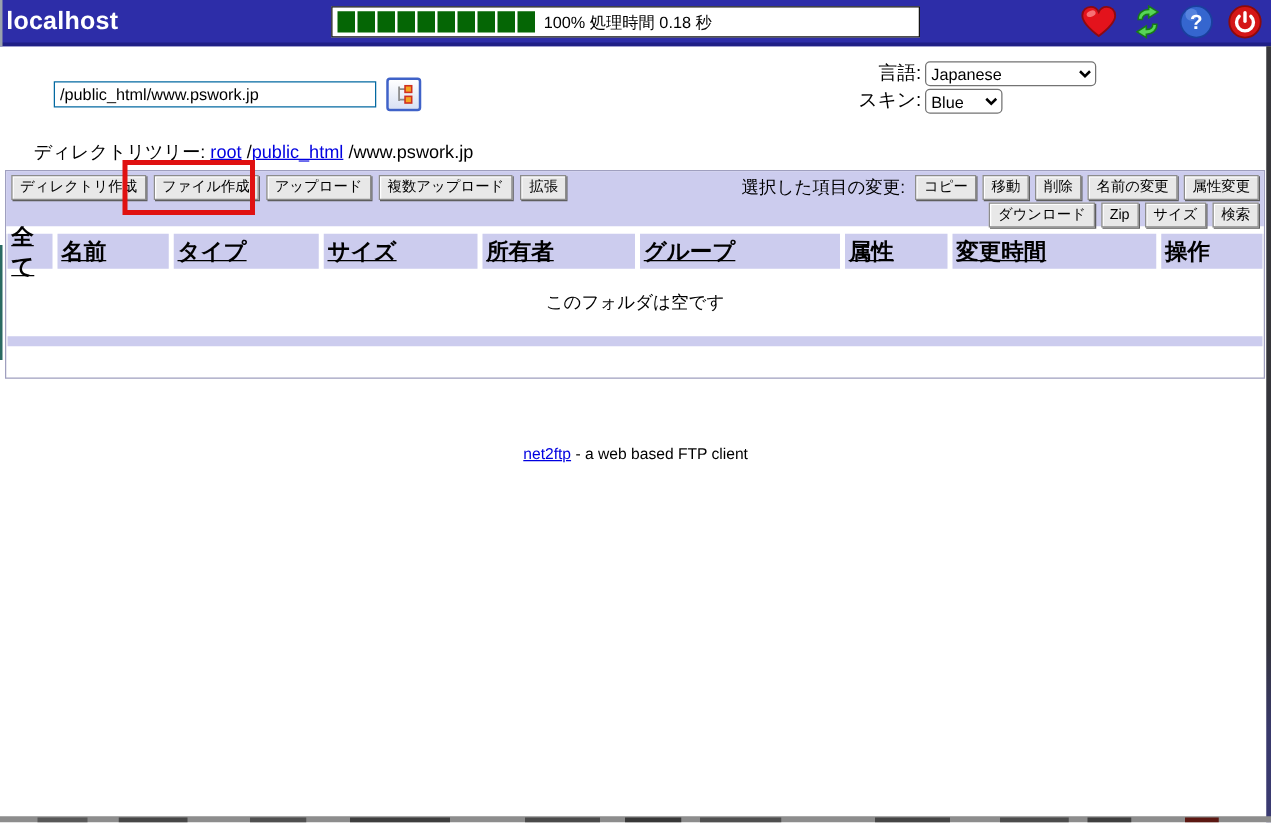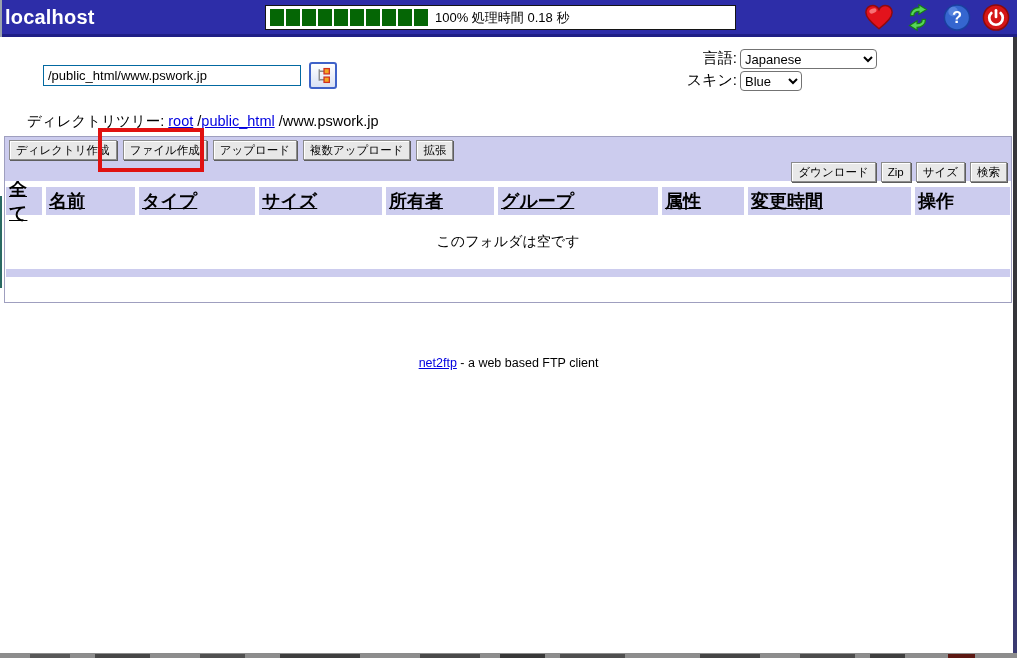--- a/index.html
+++ b/index.html
@@ -44,21 +44,21 @@
   .sel-label{font-size:14px;margin-right:3px;white-space:nowrap;}
   .tb-r2{position:absolute;right:4px;top:25px;display:flex;gap:5px;}
   .gap1{height:4px;background:#fff;}
   .uprow{height:23px;margin:0 1px;background:#ccccee;text-align:center;font-size:15px;
     font-weight:bold;line-height:23px;}
   .gap2{height:2px;background:#fff;}
   .cols{display:flex;gap:4px;padding:0 1px;height:28px;}
   .cell{background:#ccccee;font-size:18px;font-weight:bold;display:flex;align-items:center;
     padding-left:3px;box-sizing:border-box;}
   .cell.link span{text-decoration:underline;cursor:pointer;}
-  .c0{width:36px}.c1{width:89px}.c2{width:116px}.c3{width:123px}.c4{width:108px}
+  .c0{width:36px}.c1{width:89px}.c2{width:116px}.c3{width:123px}.c4{width:122px}
   .c5{width:160px}.c6{width:82px}.c7{width:163px}.c8{flex:1}
   .emptyrow{height:54px;display:flex;align-items:center;justify-content:center;font-size:14px;}
   .lavstrip{height:8px;margin:0 1px;background:#ccccee;}
   
   .annotation{position:absolute;left:98px;top:128px;width:98px;height:36px;
     border:4px solid #e01111;z-index:20;pointer-events:none;}
   
   .footer{position:absolute;left:0;top:356px;width:100%;text-align:center;font-size:12.5px;}
   
   .edge-right{position:absolute;right:0;top:37px;width:4px;height:621px;
@@ -131,20 +131,28 @@
 <div class="breadcrumb"><span>ディレクトリツリー: </span><a class="blue">root</a><span> /</span><a class="blue">public_html</a><span> /</span><span>www.pswork.jp</span></div>
 
 <div class="main">
   <div class="tb">
     <div class="tb-left">
       <button class="btn">ディレクトリ作成</button>
       <button class="btn">ファイル作成</button>
       <button class="btn">アップロード</button>
       <button class="btn">複数アップロード</button>
       <button class="btn">拡張</button>
+    </div>
+    <div class="tb-r1">
+      <span class="sel-label">選択した項目の変更:</span>
+      <button class="btn">コピー</button>
+      <button class="btn">移動</button>
+      <button class="btn">削除</button>
+      <button class="btn">名前の変更</button>
+      <button class="btn">属性変更</button>
     </div>
     <div class="tb-r2">
       <button class="btn">ダウンロード</button>
       <button class="btn">Zip</button>
       <button class="btn">サイズ</button>
       <button class="btn">検索</button>
     </div>
   </div>
   <div class="gap1"></div>
   <div class="gap2"></div>

